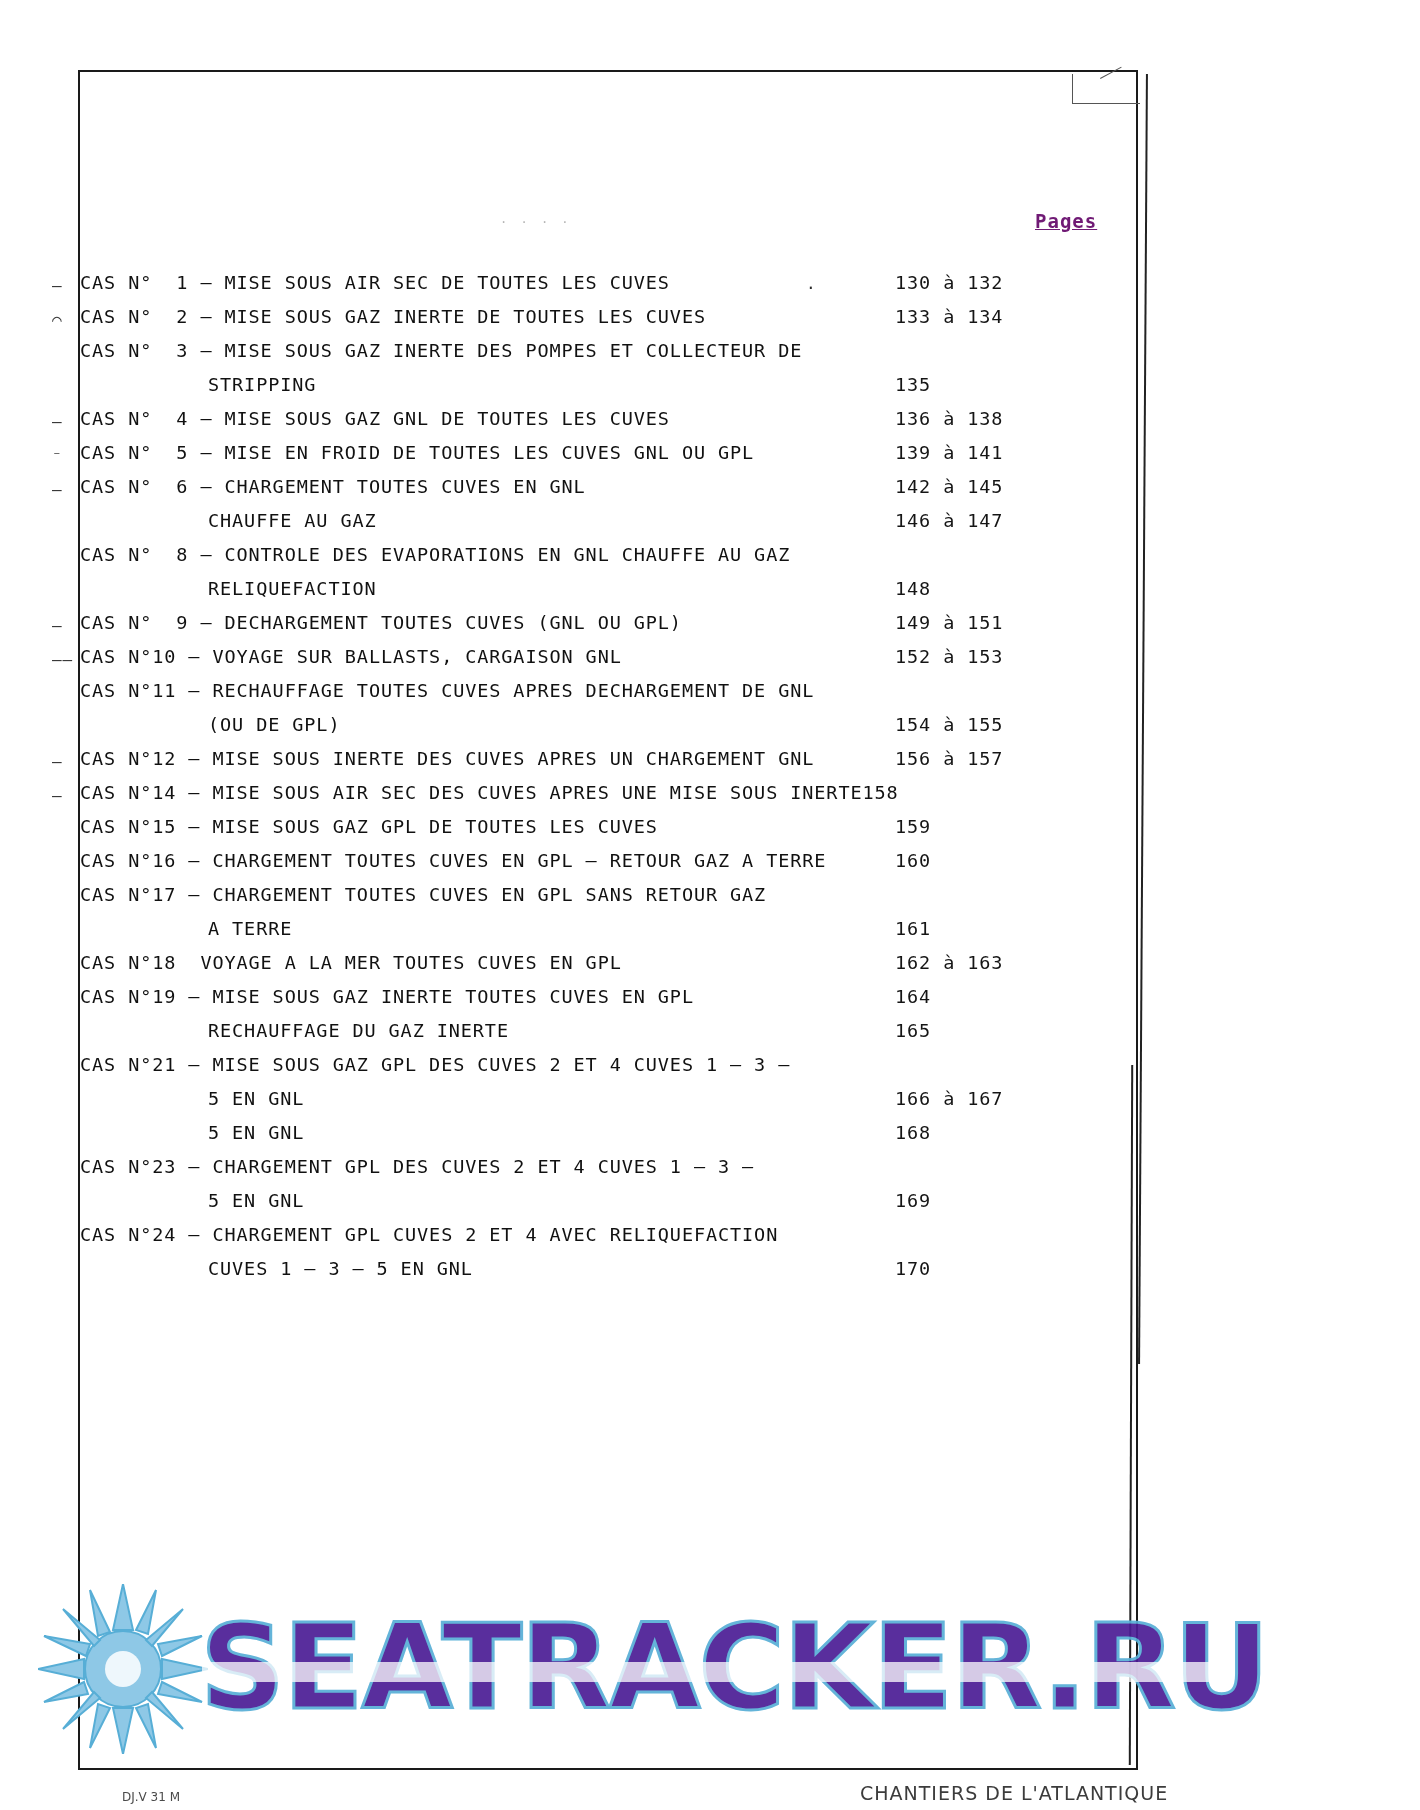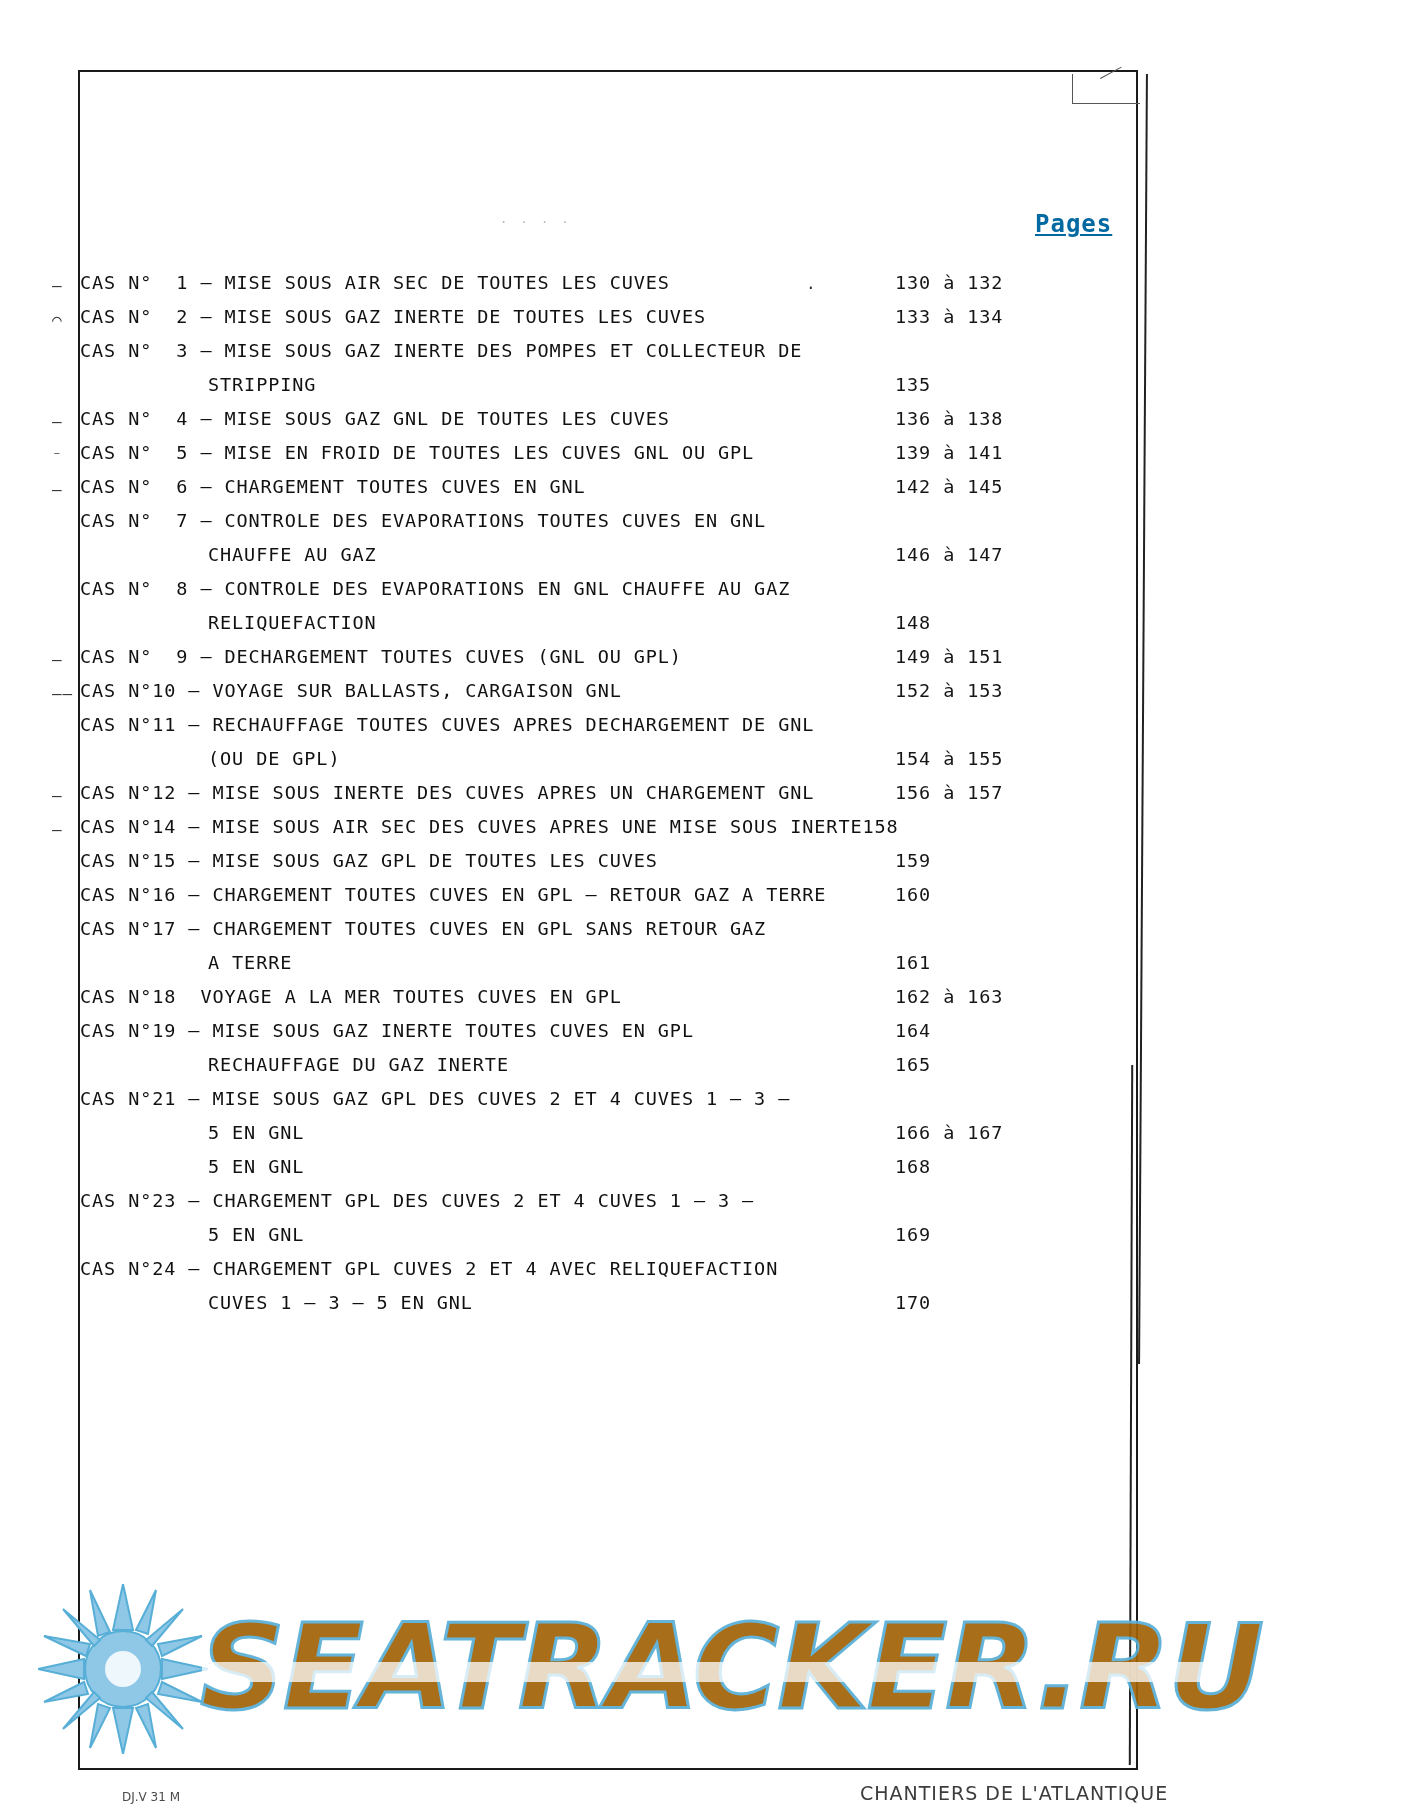--- a/index.html
+++ b/index.html
@@ -70,23 +70,23 @@
     border-top: 1px solid #555;
     transform: rotate(-28deg);
     transform-origin: left top;
   }
 
   
   .pages-header {
     position: absolute;
     left: 1035px;
     top: 210px;
-    font-size: 24px;
+    font-size: 19px;
     letter-spacing: 1px;
-    color: #0369a1;
+    color: #701a75;
     text-decoration: underline;
     font-weight: bold;
   }
   .faint-marks {
     position: absolute;
     left: 500px;
     top: 212px;
     font-size: 12px;
     color: #b5b5b5;
     letter-spacing: 3px;
@@ -145,24 +145,23 @@
     width: 1380px;
     height: 200px;
     pointer-events: none;
   }
   .wm-text {
     position: absolute;
     left: 180px;
     top: 28px;
     font-family: "DejaVu Sans", sans-serif;
     font-weight: bold;
-    font-style: italic;
     font-size: 118px;
     letter-spacing: -2px;
-    color: #a16207;
+    color: #4c1d95;
     -webkit-text-stroke: 3px #57aed6;
     opacity: 0.92;
   }
   .wm-band {
     position: absolute;
     left: 182px;
     top: 92px;
     width: 1010px;
     height: 20px;
     background: #ffffff;
@@ -208,21 +207,20 @@
 <div class="pages-header">Pages</div>
 
 <div class="toc" id="toc-list">
     <div class="toc-row"><span class="dash-mark">—</span><span class="label">CAS N°  1 – MISE SOUS AIR SEC DE TOUTES LES CUVES</span><span class="midmark">.</span><span class="pages">130 à 132</span></div>
     <div class="toc-row"><span class="dash-mark">⌒</span><span class="label">CAS N°  2 – MISE SOUS GAZ INERTE DE TOUTES LES CUVES</span><span class="pages">133 à 134</span></div>
     <div class="toc-row"><span class="label">CAS N°  3 – MISE SOUS GAZ INERTE DES POMPES ET COLLECTEUR DE</span></div>
     <div class="toc-row"><span class="label indent">STRIPPING</span><span class="pages">135</span></div>
     <div class="toc-row"><span class="dash-mark">—</span><span class="label">CAS N°  4 – MISE SOUS GAZ GNL DE TOUTES LES CUVES</span><span class="pages">136 à 138</span></div>
     <div class="toc-row"><span class="dash-mark">⁻</span><span class="label">CAS N°  5 – MISE EN FROID DE TOUTES LES CUVES GNL OU GPL</span><span class="pages">139 à 141</span></div>
     <div class="toc-row"><span class="dash-mark">—</span><span class="label">CAS N°  6 – CHARGEMENT TOUTES CUVES EN GNL</span><span class="pages">142 à 145</span></div>
-    <div class="toc-row"><span class="label">CAS N°  7 – CONTROLE DES EVAPORATIONS TOUTES CUVES EN GNL</span></div>
     <div class="toc-row"><span class="label indent">CHAUFFE AU GAZ</span><span class="pages">146 à 147</span></div>
     <div class="toc-row"><span class="label">CAS N°  8 – CONTROLE DES EVAPORATIONS EN GNL CHAUFFE AU GAZ</span></div>
     <div class="toc-row"><span class="label indent">RELIQUEFACTION</span><span class="pages">148</span></div>
     <div class="toc-row"><span class="dash-mark">—</span><span class="label">CAS N°  9 – DECHARGEMENT TOUTES CUVES (GNL OU GPL)</span><span class="pages">149 à 151</span></div>
     <div class="toc-row"><span class="dash-mark">——</span><span class="label">CAS N°10 – VOYAGE SUR BALLASTS, CARGAISON GNL</span><span class="pages">152 à 153</span></div>
     <div class="toc-row"><span class="label">CAS N°11 – RECHAUFFAGE TOUTES CUVES APRES DECHARGEMENT DE GNL</span></div>
     <div class="toc-row"><span class="label indent">(OU DE GPL)</span><span class="pages">154 à 155</span></div>
     <div class="toc-row"><span class="dash-mark">—</span><span class="label">CAS N°12 – MISE SOUS INERTE DES CUVES APRES UN CHARGEMENT GNL</span><span class="pages">156 à 157</span></div>
     <div class="toc-row"><span class="dash-mark">—</span><span class="label">CAS N°14 – MISE SOUS AIR SEC DES CUVES APRES UNE MISE SOUS INERTE158</span></div>
     <div class="toc-row"><span class="label">CAS N°15 – MISE SOUS GAZ GPL DE TOUTES LES CUVES</span><span class="pages">159</span></div>

